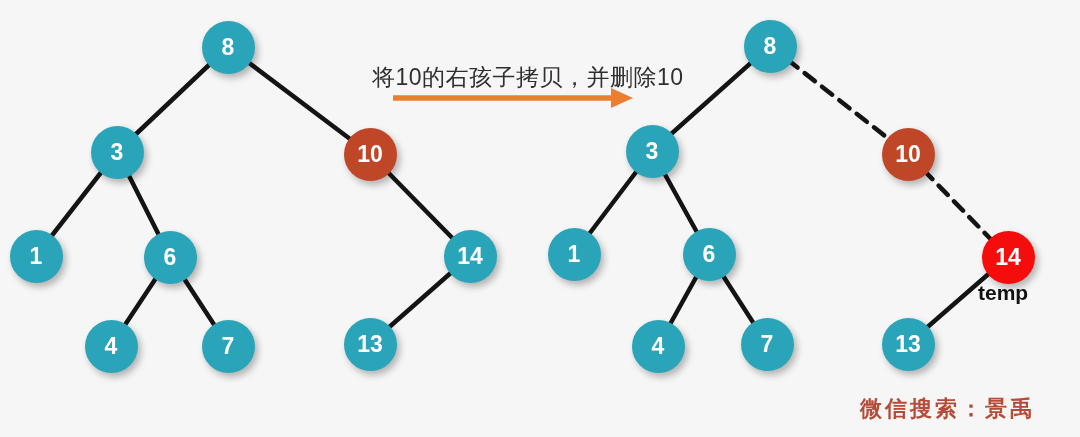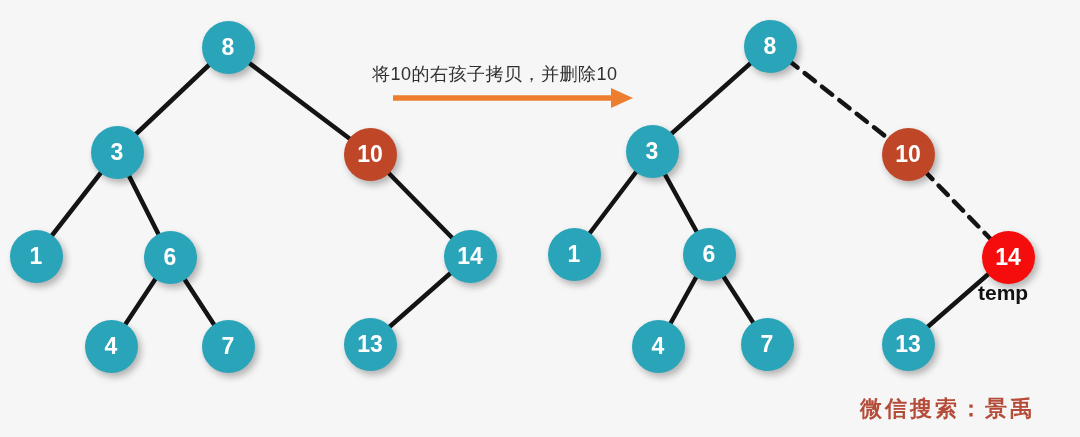--- a/index.html
+++ b/index.html
@@ -17,21 +17,21 @@
     width:53px;height:53px;
     margin-left:-26.5px;margin-top:-26.5px;
     border-radius:50%;
     display:flex;align-items:center;justify-content:center;
     color:var(--node_label,#fff);
     font-weight:bold;font-size:23px;
     box-shadow:3px 4px 7px rgba(0,0,0,0.28);
   }
   .annotation{
     position:absolute;left:372px;top:62px;
-    font-size:18px;color:var(--annotation,#2f2f2f);
+    font-size:23px;color:var(--annotation,#2f2f2f);
     white-space:nowrap;letter-spacing:0.5px;
   }
   .arrow-svg{position:absolute;left:392px;top:88px;width:242px;height:20px;}
   .temp-label{
     position:absolute;left:978px;top:281px;
     font-size:21px;font-weight:bold;color:var(--temp_text,#111);
   }
   .watermark{
     position:absolute;left:860px;top:394px;
     font-size:22px;font-weight:bold;

